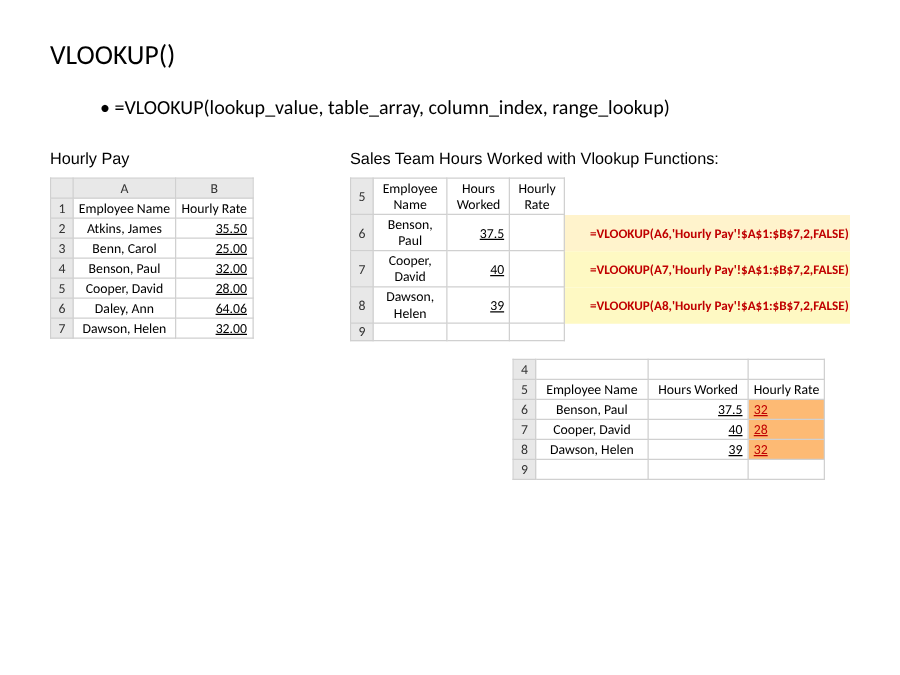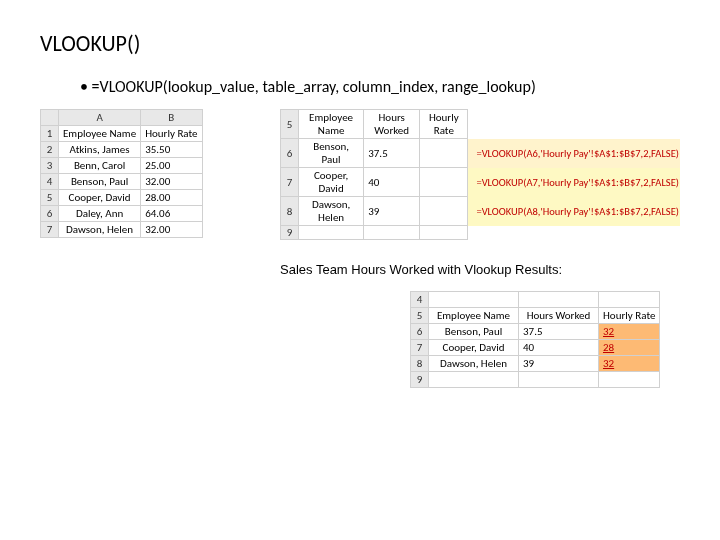--- a/index.html
+++ b/index.html
@@ -12,21 +12,21 @@
     padding: 30px 40px;
     position: relative;
   }
   h1 {
     font-size: 22px;
     font-weight: 400;
     margin-bottom: 18px;
   }
   .bullets {
     margin-left: 40px;
-    margin-bottom: 10px;
+    margin-bottom: 20px;
   }
   .bullets div {
     font-size: 16px;
     line-height: 1.5;
   }
   .bullets div::before {
     content: "• ";
   }
   .columns {
     display: flex;
@@ -68,27 +68,27 @@
     background: #e8e8e8;
     text-align: center;
     font-weight: normal;
     color: #333;
     min-width: 60px;
   }
   .corner {
     background: #e8e8e8;
     width: 18px;
   }
-  .cell-right { text-align: left; }
+  .cell-right { text-align: right; text-decoration: underline; }
   .cell-left { text-align: center; }
   .formula {
     font-family: Calibri, Arial, sans-serif;
     font-size: 10.5px;
-    font-weight: normal;
-    padding-left: 8px;
+    font-weight: bold;
+    padding-left: 20px;
     white-space: nowrap;
     border: none;
   }
   .formula-hl-yellow { background: #fff3cc; }
   .formula-hl-green { background: #fef9c3; }
   .formula-red { color: #c00000; }
   .val-hl {
     background: #fdba74;
     color: #c00000;
     text-decoration: underline;
@@ -101,20 +101,21 @@
 <body>
 
 <h1>VLOOKUP()</h1>
 
 <div class="bullets">
   <div>=VLOOKUP(lookup_value, table_array, column_index, range_lookup)</div>
 </div>
 
 <div class="columns">
   <div class="col-left">
+    <div class="subhead">Hourly Pay</div>
     <table class="grid">
       <tbody>
           <tr>
         <td class="corner"></td>
         <td class="colhead">A</td>
         <td class="colhead">B</td>
       </tr>
       <tr>
             <td class="rownum">1</td>
             <td class="cell-left">Employee Name</td>
@@ -148,20 +149,21 @@
       <tr>
             <td class="rownum">7</td>
             <td class="cell-left">Dawson, Helen</td>
             <td class="cell-right">32.00</td>
           </tr>
     </tbody>
       </table>
   </div>
 
   <div class="col-right">
+    <div class="subhead">Sales Team Hours Worked with Vlookup Functions:</div>
     <table>
       <tbody>
           <tr>
         <td class="rownum" style="border:1px solid #d0d0d0">5</td>
         <td class="cell-left" style="border:1px solid #d0d0d0;padding:1px 4px">Employee Name</td>
         <td class="cell-left" style="border:1px solid #d0d0d0;padding:1px 4px">Hours Worked</td>
         <td class="cell-left" style="border:1px solid #d0d0d0;padding:1px 4px">Hourly Rate</td>
         <td></td>
       </tr>
       <tr>
@@ -188,21 +190,20 @@
       <tr>
         <td class="rownum" style="border:1px solid #d0d0d0">9</td>
         <td style="border:1px solid #d0d0d0"></td>
         <td style="border:1px solid #d0d0d0"></td>
         <td style="border:1px solid #d0d0d0"></td>
         <td></td>
       </tr>
     </tbody>
       </table>
 
-    <div class="subhead sect2">Sales Team Hours Worked with Vlookup Results:</div>
     <div class="t3-wrap sect3">
       <table class="grid">
         <tbody>
             <tr>
               <td class="rownum">4</td>
               <td style="min-width:90px"></td>
               <td style="min-width:80px"></td>
               <td style="min-width:60px"></td>
             </tr>
         <tr>

